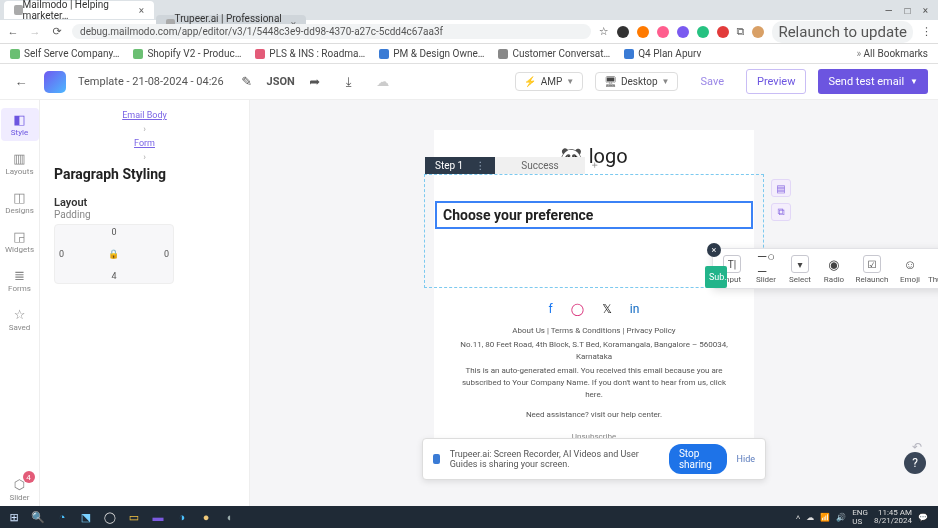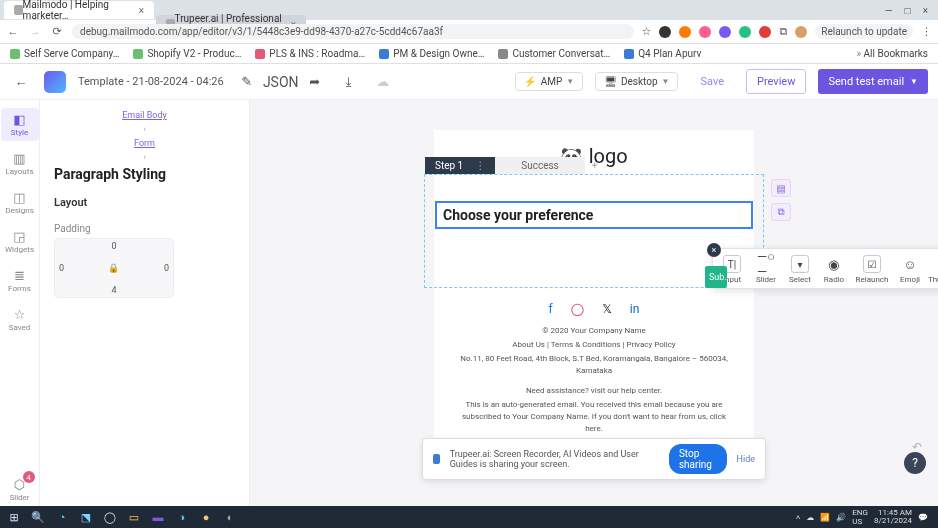--- a/index.html
+++ b/index.html
@@ -11,21 +11,21 @@
   .os-tab.inactive { background: #cfd5da; margin-top: 28px; }
   .os-tab .fav { width: 10px; height: 10px; background: #aaa; border-radius: 2px; }
   .os-tab .close { margin-left: auto; color: #666; }
   .os-winctrls { margin-left: auto; display: flex; gap: 12px; color: #555; padding-right: 6px; }
 
   .addrbar { height: 24px; background: #fff; display: flex; align-items: center; padding: 0 6px; gap: 8px; font-size: 11px; color: #555; border-bottom: 1px solid #ddd; }
   .addrbar .nav-ico { width: 14px; text-align: center; }
   .addrbar .url { flex: 1; background: #f1f3f4; border-radius: 10px; padding: 2px 8px; font-size: 10px; color: #555; }
   .addr-right { margin-left: auto; display: flex; align-items: center; gap: 8px; }
   .ext-ico { width: 12px; height: 12px; border-radius: 50%; }
-  .relaunch { font-size: 10px; background: #f1f3f4; border-radius: 10px; padding: 2px 6px; }
+  .relaunch { font-size: 15px; background: #f1f3f4; border-radius: 10px; padding: 2px 6px; }
 
   .bookmarks { height: 20px; background: #fff; display: flex; align-items: center; padding: 0 10px; gap: 14px; font-size: 10px; color: #444; border-bottom: 1px solid #e0e0e0; }
   .bookmarks .bm { display: flex; align-items: center; gap: 4px; }
   .bookmarks .fi { width: 10px; height: 10px; background: #6bbf73; border-radius: 2px; }
   .bookmarks .all { margin-left: auto; color: #444; }
 
   
   .app-header { height: 36px; background: #fff; display: flex; align-items: center; padding: 0 10px; gap: 12px; border-bottom: 1px solid #eee; }
   .hbtn { width: 22px; height: 22px; display: flex; align-items: center; justify-content: center; color: #555; font-size: 13px; border-radius: 4px; }
   .logo { width: 22px; height: 22px; background: linear-gradient(135deg,#6e59f0,#4db8ff); border-radius: 5px; }
@@ -45,21 +45,21 @@
   .rail-item.active { color: #6c55e0; background: #f0ecff; }
   .rail-ico { font-size: 13px; }
   .rail-spacer { flex: 1; }
   .rail-improve { position: relative; }
   .rail-badge { position: absolute; top: -2px; right: 4px; width: 12px; height: 12px; border-radius: 50%; background: #e35b78; color: #fff; font-size: 8px; display: flex; align-items: center; justify-content: center; }
 
   .panel { width: 210px; background: #fff; border-right: 1px solid #eee; padding: 10px 14px; font-size: 11px; color: #444; }
   .crumbs { font-size: 9px; color: #7a64e6; display: flex; gap: 4px; align-items: center; flex-direction: column; }
   .crumbs .sep { color: #aaa; }
   .panel h2 { font-size: 14px; font-weight: 700; margin: 4px 0 14px; color: #222; }
-  .sect { font-size: 11px; font-weight: 600; margin-bottom: 14px; color: #333; }
+  .sect { font-size: 11px; font-weight: 600; color: #333; }
   .pad-label { font-size: 10px; color: #888; margin-bottom: 4px; }
   .pad-grid { width: 120px; position: relative; height: 60px; background: #f7f7f9; border: 1px solid #eee; border-radius: 4px; }
   .pv { position: absolute; font-size: 9px; color: #555; }
   .pv.t { top: 2px; left: 50%; transform: translateX(-50%); }
   .pv.b { bottom: 2px; left: 50%; transform: translateX(-50%); }
   .pv.l { left: 4px; top: 50%; transform: translateY(-50%); }
   .pv.r { right: 4px; top: 50%; transform: translateY(-50%); }
   .pv.lock { left: 50%; top: 50%; transform: translate(-50%,-50%); color: #999; }
 
   .canvas { flex: 1; position: relative; overflow: hidden; background: #f5f5f7; }
@@ -176,21 +176,21 @@
       <span>Q4 Plan Apurv</span>
     </div>
   <div class="all"><span style="color:#888">»</span> <span>All Bookmarks</span></div>
 </div>
 
 <div class="app-header">
   <div class="hbtn">←</div>
   <div class="logo"></div>
   <div class="tpl-name">Template - 21-08-2024 - 04:26</div>
   <div class="hbtn">✎</div>
-  <div class="hbtn" style="font-size:14px;font-weight:400">JSON</div>
+  <div class="hbtn" style="font-size:11px;font-weight:700">JSON</div>
   <div class="hbtn">➦</div>
   <div class="hbtn">⤓</div>
   <div class="hbtn" style="color:#ccc">☁</div>
   <div class="hdr-spacer"></div>
   <div class="amp-pill">
       <span class="bolt">⚡</span>
       <span>AMP</span>
       <span class="chev">▼</span>
     </div>
   <div class="amp-pill">
@@ -284,25 +284,24 @@
         <div class="heading-field">Choose your preference</div>
         <div style="height:32px"></div>
       </div>
 
       <div class="social">
         <span class="fb">f</span>
         <span class="ig">◯</span>
         <span class="tw">𝕏</span>
         <span class="li">in</span>
       </div>
-      <div class="ftxt">© 2020 Your Company Name</div>
       <div class="ftxt">About Us    |    Terms &amp; Conditions    |    Privacy Policy</div>
       <div class="ftxt">No.11, 80 Feet Road, 4th Block, S.T Bed, Koramangala, Bangalore – 560034, Karnataka</div>
+      <div class="ftxt">This is an auto-generated email. You received this email because you are subscribed to Your Company Name. If you don't want to hear from us, click here.</div>
       <div class="ftxt" style="margin-top:6px">Need assistance? visit our help center.</div>
-      <div class="ftxt">This is an auto-generated email. You received this email because you are subscribed to Your Company Name. If you don't want to hear from us, click here.</div>
       <div class="unsub">Unsubscribe</div>
     </div>
 
     <div class="toolbar-pop cursor-here">
       <div class="x-badge">×</div>
       <div class="subm">Sub…</div>
       <div class="tb-item">
           <div class="tb-ico">T|</div>
           <span>Input</span>
         </div>

